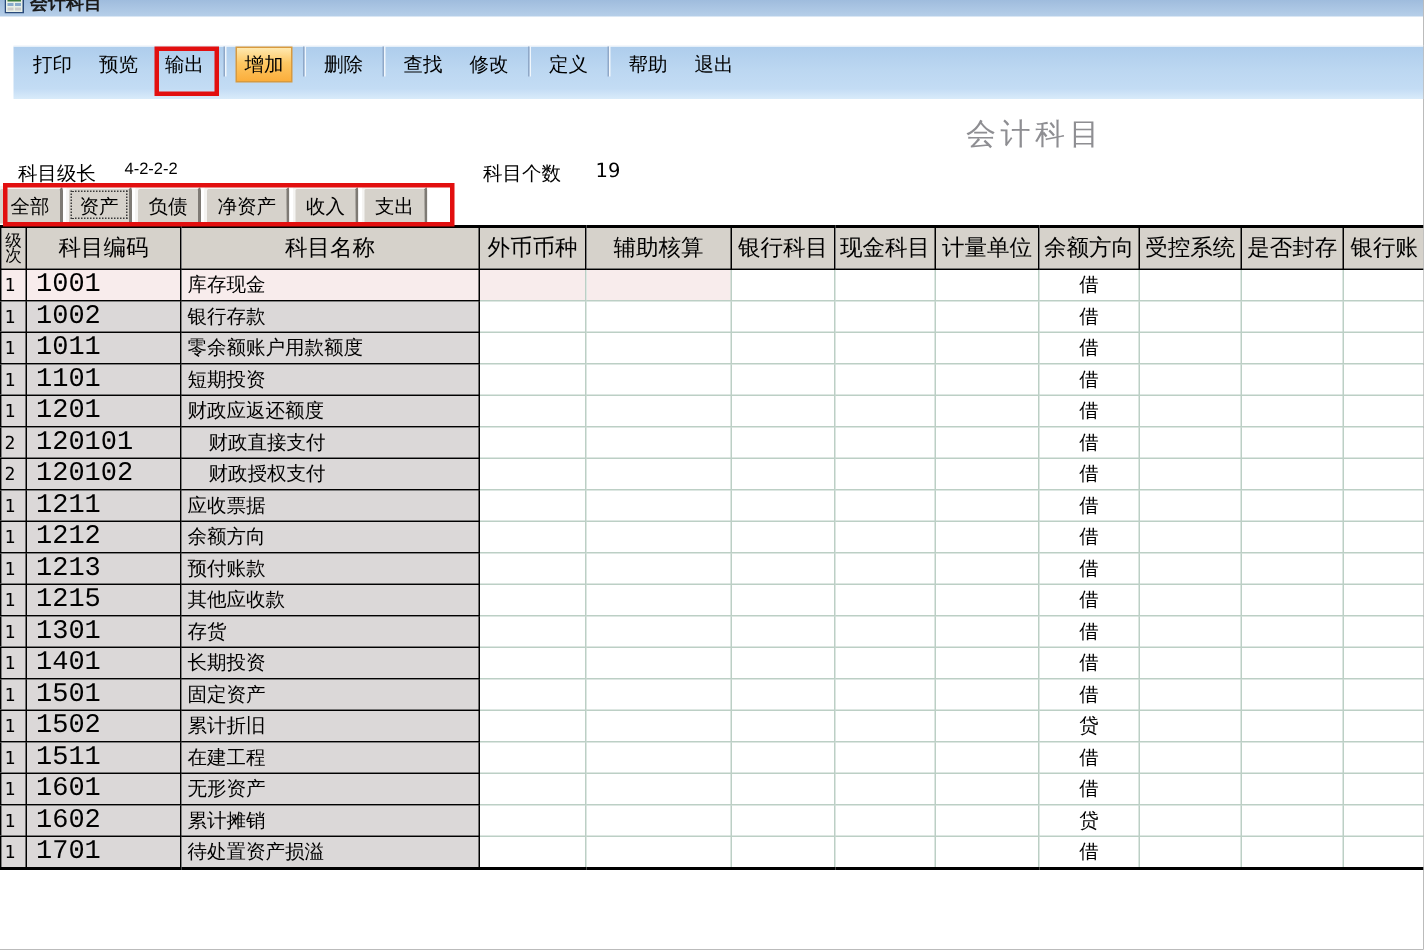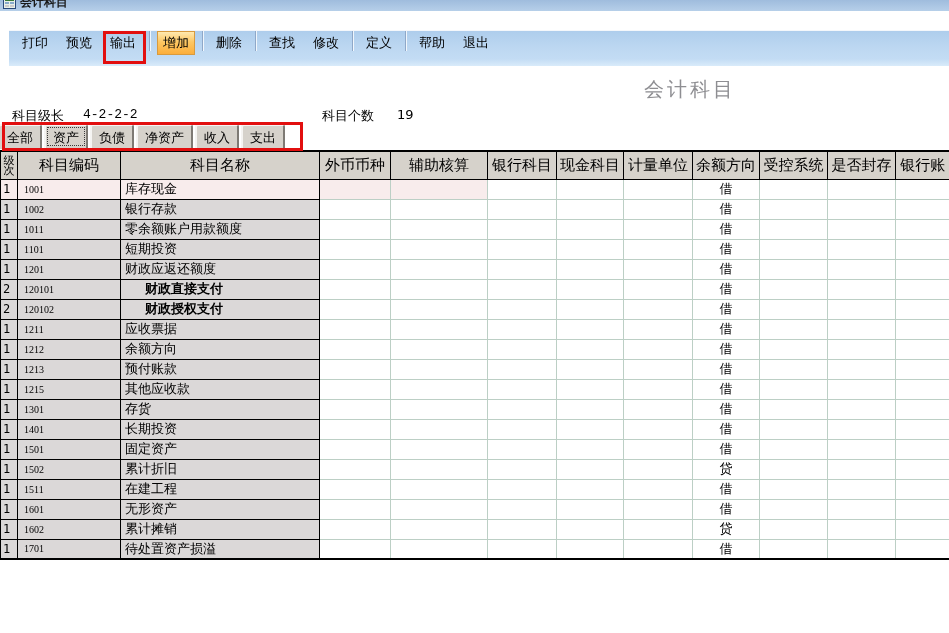--- a/index.html
+++ b/index.html
@@ -46,21 +46,21 @@
   .tb-sep {
     width:1px; height:20px; background:#8fa8c8; box-shadow:1px 0 0 rgba(255,255,255,.8);
     margin:0 4px;
   }
   
   .page-title {
     position:absolute; left:644px; top:76px; font-size:20px; letter-spacing:3px;
     color:#8e8e92; white-space:nowrap;
   }
   .info-label-1 { position:absolute; left:12px;  top:107px; font-size:13px; }
-  .info-value-1 { position:absolute; left:83px;  top:107px; font-size:13px; font-family:Liberation Mono, monospace; }
+  .info-value-1 { position:absolute; left:83px;  top:107px; font-size:11px; font-family:Liberation Sans, sans-serif; }
   .info-label-2 { position:absolute; left:322px; top:107px; font-size:13px; }
   .info-value-2 { position:absolute; left:397px; top:107px; font-size:13px; }
   
   .tabbar {
     position:absolute; left:-2px; top:123px; height:26px;
     display:flex; align-items:flex-end;
   }
   .tab {
     height:25px; padding:3px 7px 2px 7px; margin-right:2px; font-size:13px; white-space:nowrap;
     background:#d6d2cb;
@@ -84,23 +84,23 @@
   th:last-child { border-right:none;font-family:Liberation Mono, monospace; }
   th.v { font-size:11px; line-height:10px; padding-top:1px; }
   th.v span { display:block; }
   td { height:20px; font-size:13px; background:#fff; }
   td.left-region { background:#dbd8d8; border-right:1px solid #000; border-bottom:1px solid #000; }
   td.right-region { border-right:1px solid #bccfc5; border-bottom:1px solid #bccfc5; }
   td:last-child { border-right:none; }
   tr.selected td.left-region, tr.selected td.pinkish { background:#f8ecec; }
   tr:last-child td { border-bottom:2px solid #000; }
   td.c-level { padding-left:2px; font-family:"DejaVu Sans Mono","Liberation Mono",monospace; font-size:12px; }
-  td.c-code  { padding-left:6px; font-family:Liberation Serif, serif; font-size:10px; }
+  td.c-code  { padding-left:6px; font-family:Liberation Mono, monospace; font-size:18px; }
   td.c-name  { padding-left:4px; }
-  td.c-name.indent { padding-left:24px;font-weight:bold; }
+  td.c-name.indent { padding-left:18px; }
   td.c-dir   { text-align:center; }
   table { border-left:1px solid #000; }
 </style>
 </head>
 <body>
 
 <div id="window">
 
   <div class="titlebar">
     <div class="titlebar-inner">

